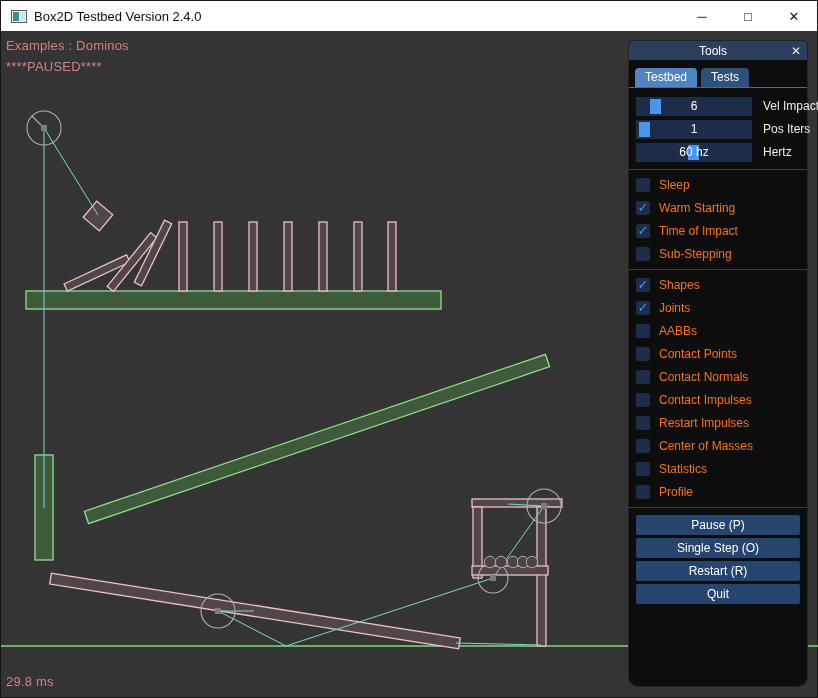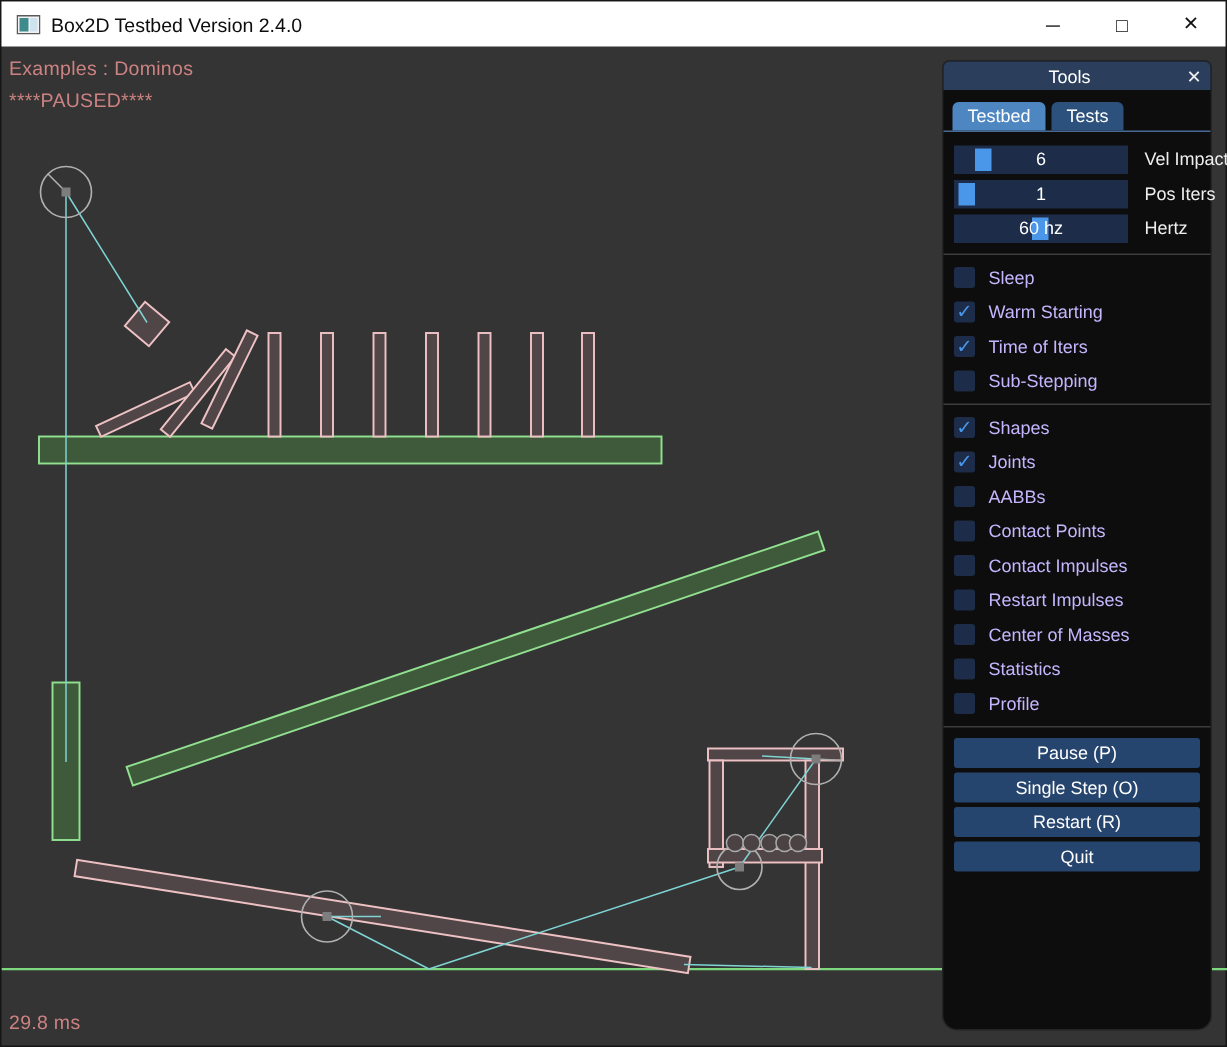--- a/index.html
+++ b/index.html
@@ -36,21 +36,21 @@
   .slider-row { position: relative; height: 19px; margin: 4px 0 0 7px; }
   .slider-track { position: absolute; left: 0; top: 0; width: 116px; height: 19px; background: #1d2c49; }
   .slider-grab { position: absolute; top: 2px; width: 11px; height: 15px; background: #4a96e8; }
   .slider-value { position: absolute; left: 0; top: 0; width: 116px; height: 19px; text-align: center; line-height: 19px; color: #fff; font-size: 12px; }
   .slider-label { position: absolute; left: 127px; top: 0; height: 19px; line-height: 19px; color: #eee; font-size: 12px; white-space: nowrap; }
 
   .separator { height: 1px; background: #3d3d3d; margin: 7px 0; }
 
   .check-row { display: flex; align-items: center; height: 16px; margin: 7px 0 0 7px; }
   .checkbox { width: 14px; height: 14px; background: #1d2c49; border-radius: 2px; color: #4a96e8; font-size: 13px; font-weight: bold; line-height: 13px; text-align: center; }
-  .check-label { margin-left: 9px; color: #c4b5fd; font-size: 12px; white-space: nowrap; }
+  .check-label { margin-left: 9px; color: #f97316; font-size: 12px; white-space: nowrap; }
 
   .panel-btn { display: block; width: 164px; height: 20px; margin: 3px auto 0 auto; background: #26456e; border: none; border-radius: 2px; color: #fff; font-size: 12px; font-family: inherit; text-align: center; line-height: 20px; }
   .btn-stack { margin-top: 2px; }
 </style>
 </head>
 <body>
 
 <div id="window">
 
   <div id="scene">
@@ -181,21 +181,21 @@
     <div class="check-row">
       <span class="checkbox"></span>
       <span class="check-label">Sleep</span>
     </div>
     <div class="check-row">
       <span class="checkbox">✓</span>
       <span class="check-label">Warm Starting</span>
     </div>
     <div class="check-row">
       <span class="checkbox">✓</span>
-      <span class="check-label">Time of Iters</span>
+      <span class="check-label">Time of Impact</span>
     </div>
     <div class="check-row">
       <span class="checkbox"></span>
       <span class="check-label">Sub-Stepping</span>
     </div>
 
     <div class="separator"></div>
 
     <div class="check-row">
       <span class="checkbox">✓</span>
@@ -205,20 +205,24 @@
       <span class="checkbox">✓</span>
       <span class="check-label">Joints</span>
     </div>
     <div class="check-row">
       <span class="checkbox"></span>
       <span class="check-label">AABBs</span>
     </div>
     <div class="check-row">
       <span class="checkbox"></span>
       <span class="check-label">Contact Points</span>
+    </div>
+    <div class="check-row">
+      <span class="checkbox"></span>
+      <span class="check-label">Contact Normals</span>
     </div>
     <div class="check-row">
       <span class="checkbox"></span>
       <span class="check-label">Contact Impulses</span>
     </div>
     <div class="check-row">
       <span class="checkbox"></span>
       <span class="check-label">Restart Impulses</span>
     </div>
     <div class="check-row">

